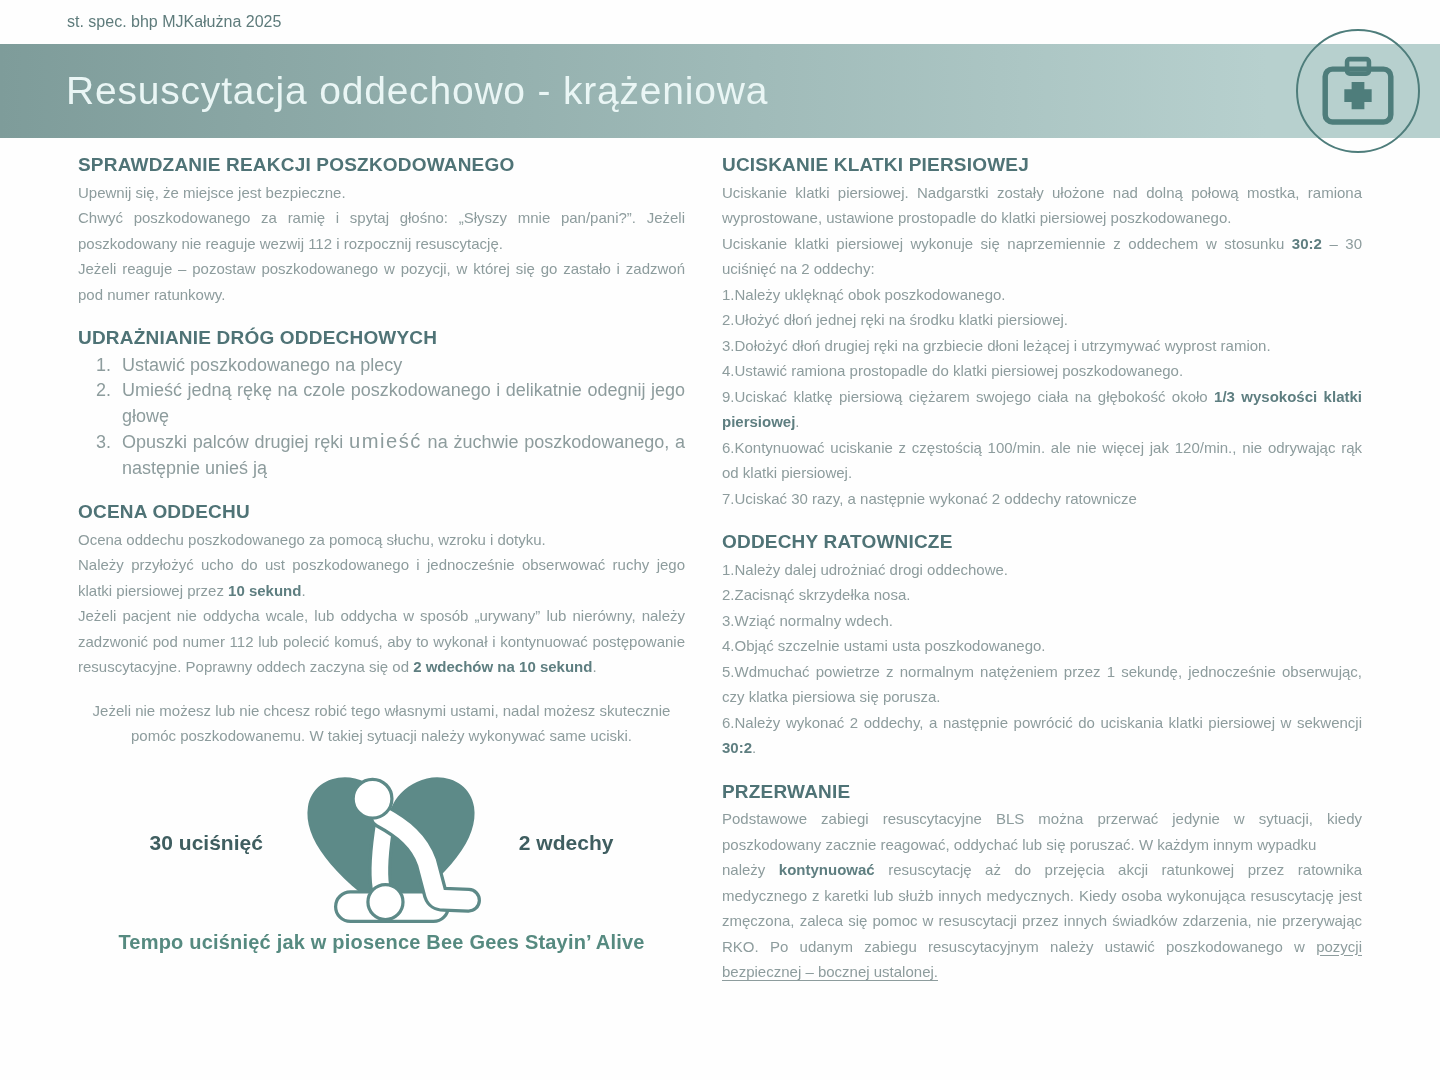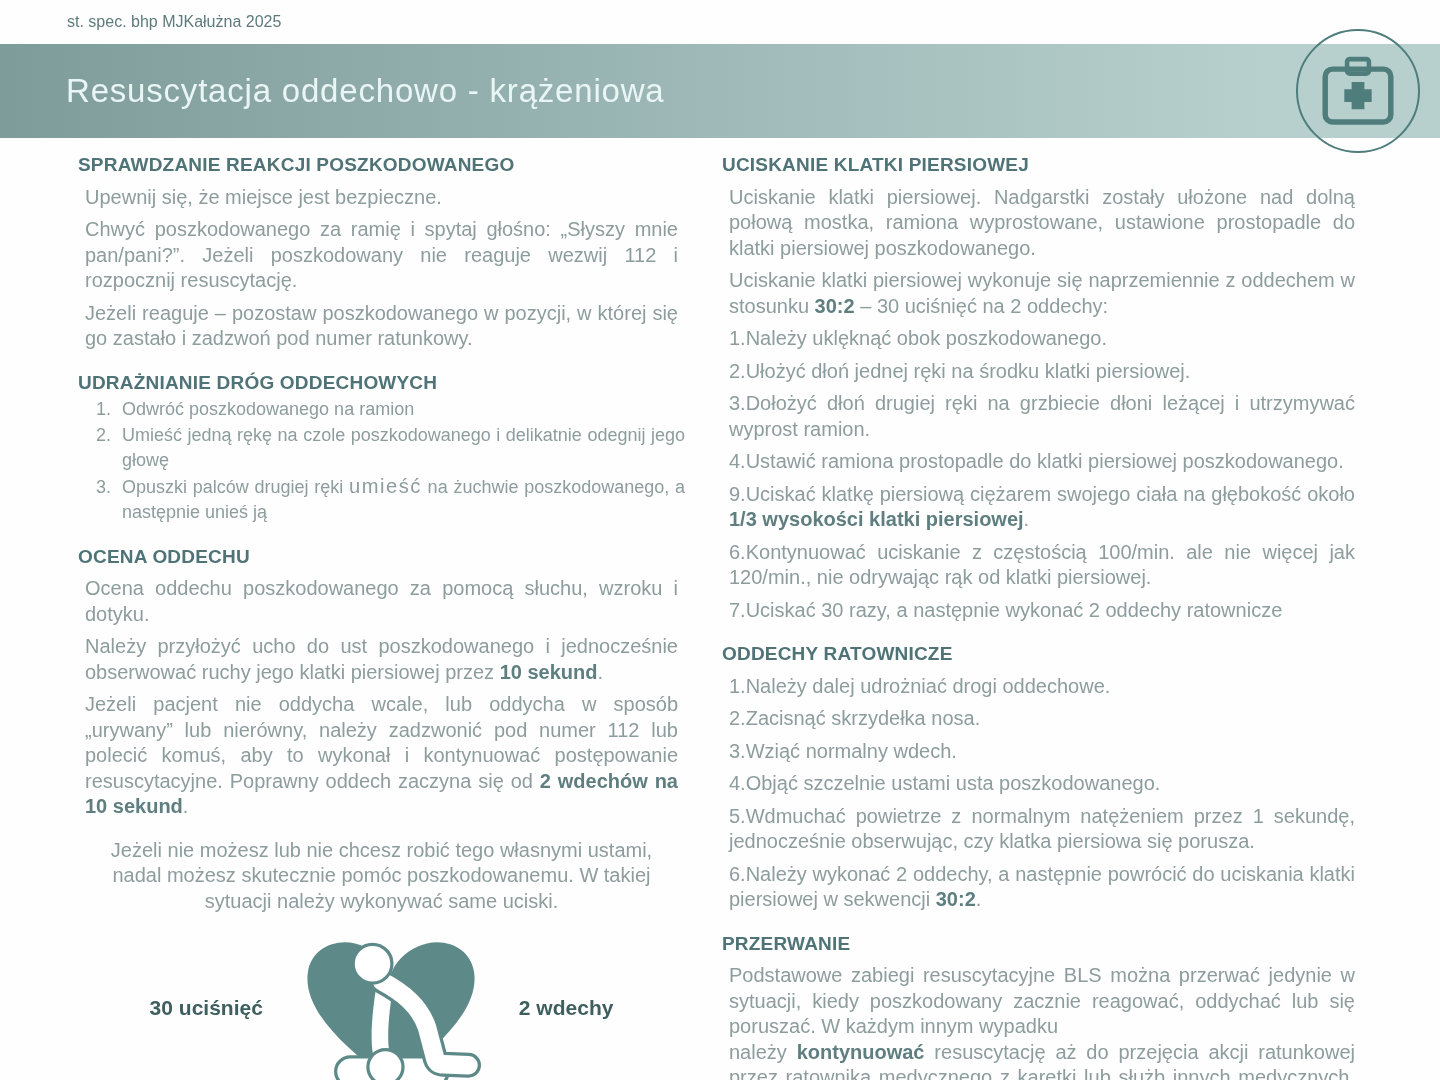--- a/index.html
+++ b/index.html
@@ -12,32 +12,32 @@
   html,body{margin:0;padding:0;}
   body{
     width:1440px;height:1080px;overflow:hidden;background:#FEFEFE;
     font-family:"Liberation Sans",sans-serif;position:relative;
   }
   .credit-bar{height:44px;display:flex;align-items:center;padding-left:67px;
     font-size:16px;color:var(--credit);background:#FEFEFE;}
   .band{position:relative;height:94px;
     background:linear-gradient(90deg,var(--band-from) 0%,var(--band-to) 88%);
     display:flex;align-items:center;}
-  .band .title{padding-left:66px;font-size:33px;font-weight:400;
+  .band .title{padding-left:66px;font-size:39px;font-weight:400;
     letter-spacing:.8px;color:var(--title);}
   .badge{position:absolute;right:20px;top:-15px;width:124px;height:124px;
     border:2px solid var(--icon);border-radius:50%;
     display:flex;align-items:center;justify-content:center;background:transparent;}
   .content{display:flex;gap:37px;padding:14px 78px 0 78px;}
   .col-left{width:607px;}
   .col-right{width:640px;}
   section{margin-bottom:18px;}
   h3{margin:0 0 2px 0;font-size:19px;line-height:25.5px;font-weight:bold;
     color:var(--heading);letter-spacing:.2px;}
-  p{margin:7px;font-size:20px;line-height:25.5px;color:var(--body);
+  p{margin:0;font-size:15px;line-height:25.5px;color:var(--body);
     text-align:justify;hyphens:none;}
   ol{margin:0;padding-left:38px;}
   li{font-size:18px;line-height:25.5px;color:var(--body);
     text-align:justify;padding-left:6px;}
   strong{color:var(--strong);}
   .u{text-decoration:underline;text-underline-offset:3px;}
   .big{font-size:1.12em;letter-spacing:1.5px;}
   .note{text-align:center;margin-top:4px;}
   .figure-row{display:flex;align-items:center;justify-content:center;
     gap:22px;margin-top:10px;}
@@ -69,21 +69,21 @@
     <div>
         <section>
           <h3>SPRAWDZANIE REAKCJI POSZKODOWANEGO</h3>
           <p><span>Upewnij się, że miejsce jest bezpieczne.</span></p>
           <p><span>Chwyć poszkodowanego za ramię i spytaj głośno: „Słyszy mnie pan/pani?”. Jeżeli poszkodowany nie reaguje wezwij 112 i rozpocznij resuscytację.</span></p>
           <p><span>Jeżeli reaguje – pozostaw poszkodowanego w pozycji, w której się go zastało i zadzwoń pod numer ratunkowy.</span></p>
         </section>
         <section>
           <h3>UDRAŻNIANIE DRÓG ODDECHOWYCH</h3>
           <ol>
-            <li><span>Odwróć poszkodowanego na ramion</span></li>
+            <li><span>Ustawić poszkodowanego na plecy</span></li>
             <li><span>Umieść jedną rękę na czole poszkodowanego i delikatnie odegnij jego głowę</span></li>
             <li><span>Opuszki palców drugiej ręki </span><span class="big">umieść</span><span> na żuchwie poszkodowanego, a następnie unieś ją</span></li>
           </ol>
         </section>
         <section>
           <h3>OCENA ODDECHU</h3>
           <p><span>Ocena oddechu poszkodowanego za pomocą słuchu, wzroku i dotyku.</span></p>
           <p><span>Należy przyłożyć ucho do ust poszkodowanego i jednocześnie obserwować ruchy jego klatki piersiowej przez </span><strong>10 sekund</strong><span>.</span></p>
           <p><span>Jeżeli pacjent nie oddycha wcale, lub oddycha w sposób „urywany” lub nierówny, należy zadzwonić pod numer 112 lub polecić komuś, aby to wykonał i kontynuować postępowanie resuscytacyjne. Poprawny oddech zaczyna się od </span><strong>2 wdechów na 10 sekund</strong><span>.</span></p>
         </section>

